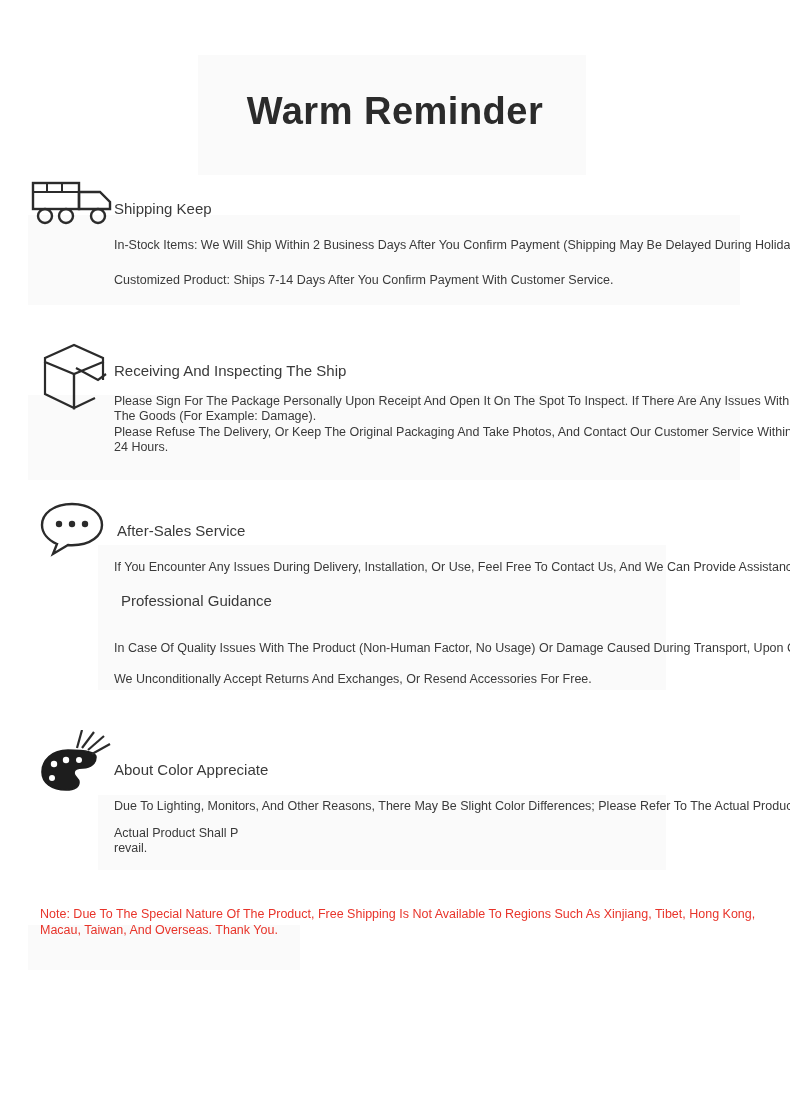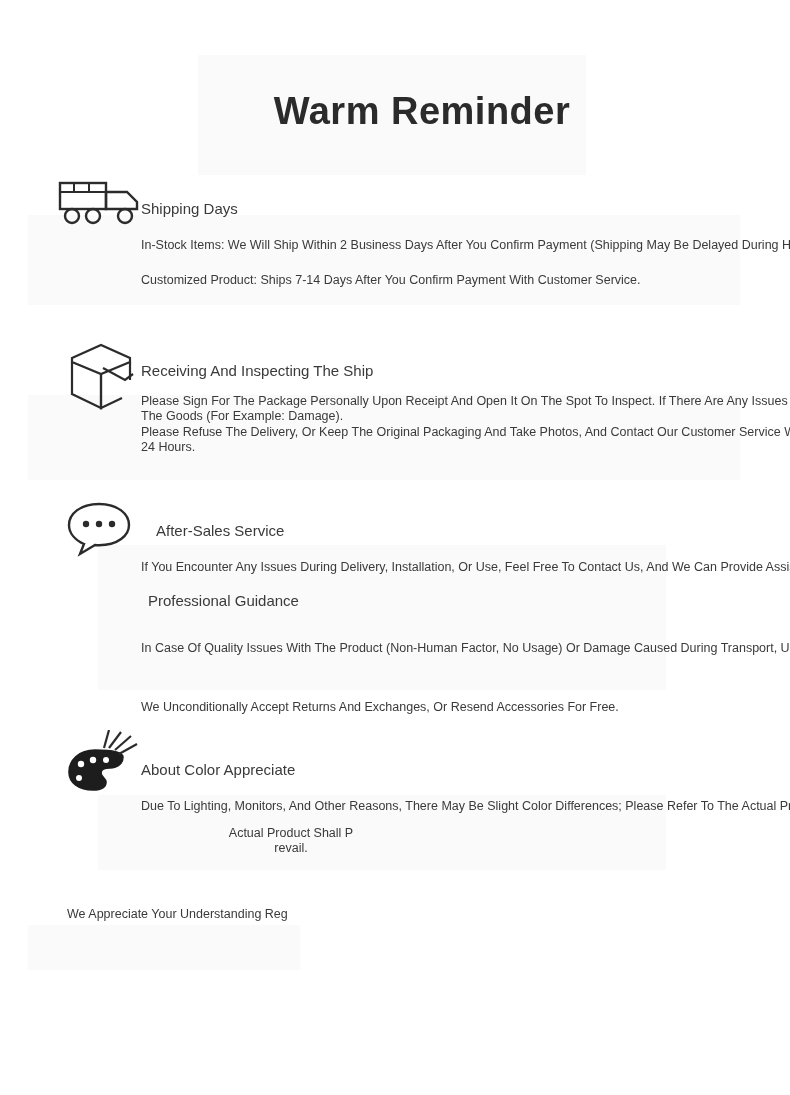--- a/index.html
+++ b/index.html
@@ -13,21 +13,20 @@
     position: relative;
     font-family: "Liberation Sans", sans-serif;
     color: #333333;
     overflow: hidden;
   }
 
   .page {
     position: relative;
     width: 664px;
     height: 1095px;
-    padding-left: 27px;
   }
 
   
   .bg-block {
     position: absolute;
     background: #fafafa;
     z-index: 0;
   }
   .bg-title  { left: 198px; top: 55px;  width: 388px; height: 120px; }
   .bg-s1     { left: 28px;  top: 215px; width: 712px; height: 90px; }
@@ -75,36 +74,36 @@
     width: 730px;
     font-size: 12.5px;
     line-height: 16px;
   }
   .note .red { color: #e8342a; }
   .note .blk { color: #3a3a3a; }
 
   
   #h1 { left: 114px; top: 200px; }
   #h2 { left: 114px; top: 362px; }
-  #h3 { left: 129px; top: 522px; }
+  #h3 { left: 117px; top: 522px; }
   #h4 { left: 114px; top: 592px; margin-left: 7px; }
   #h5 { left: 114px; top: 761px; }
 
   #p1a { left: 114px; top: 238px; }
   #p1b { left: 114px; top: 273px; text-align: center; }
 
   #p2a { left: 114px; top: 394px; width: 680px; }
   #p2b { left: 114px; top: 425px; width: 680px; }
 
   #p3a { left: 114px; top: 560px; }
   #p4a { left: 114px; top: 641px; }
-  #p4b { left: 114px; top: 672px; margin-top: 28px; }
+  #p4b { left: 114px; top: 672px; }
 
   #p5a { left: 114px; top: 799px; }
-  #p5b { left: 114px; top: 826px; width: 300px; text-align: center; }
+  #p5b { left: 114px; top: 826px; width: 300px; }
 </style>
 </head>
 <body>
 
 <div class="page">
 
   <div class="bg-block bg-title"></div>
   <div class="bg-block bg-s1"></div>
   <div class="bg-block bg-s2"></div>
   <div class="bg-block bg-s3"></div>
@@ -154,37 +153,37 @@
         <circle cx="28" cy="30" r="3.2" fill="#ffffff"></circle>
         <circle cx="41" cy="30" r="3.0" fill="#ffffff"></circle>
         <circle cx="14" cy="48" r="3.0" fill="#ffffff"></circle>
         <line x1="44" y1="18" x2="56" y2="2" stroke="#2b2b2b" stroke-width="2.2"></line>
         <line x1="50" y1="20" x2="66" y2="6" stroke="#2b2b2b" stroke-width="2.2"></line>
         <line x1="54" y1="24" x2="72" y2="14" stroke="#2b2b2b" stroke-width="2.2"></line>
         <line x1="39" y1="18" x2="44" y2="0" stroke="#2b2b2b" stroke-width="2.2"></line>
       </svg>
     </div>
 
-    <div class="section sec-heading" id="h1">Shipping Days</div>
+    <div class="section sec-heading" id="h1">Shipping Keep</div>
     <div class="section sec-line" id="p1a">In-Stock Items: We Will Ship Within 2 Business Days After You Confirm Payment (Shipping May Be Delayed During Holidays).</div>
     <div class="section sec-line" id="p1b">Customized Product: Ships 7-14 Days After You Confirm Payment With Customer Service.</div>
 
     <div class="section sec-heading" id="h2">Receiving And Inspecting The Ship</div>
     <div class="section sec-line wrap" id="p2a">Please Sign For The Package Personally Upon Receipt And Open It On The Spot To Inspect. If There Are Any Issues With The Goods (For Example: Damage).</div>
     <div class="section sec-line wrap" id="p2b">Please Refuse The Delivery, Or Keep The Original Packaging And Take Photos, And Contact Our Customer Service Within 24 Hours.</div>
 
     <div class="section sec-heading" id="h3">After-Sales Service</div>
     <div class="section sec-line" id="p3a">If You Encounter Any Issues During Delivery, Installation, Or Use, Feel Free To Contact Us, And We Can Provide Assistance.</div>
 
     <div class="section sec-heading" id="h4">Professional Guidance</div>
     <div class="section sec-line" id="p4a">In Case Of Quality Issues With The Product (Non-Human Factor, No Usage) Or Damage Caused During Transport, Upon Confirmation,</div>
     <div class="section sec-line" id="p4b">We Unconditionally Accept Returns And Exchanges, Or Resend Accessories For Free.</div>
 
     <div class="section sec-heading" id="h5">About Color Appreciate</div>
     <div class="section sec-line" id="p5a">Due To Lighting, Monitors, And Other Reasons, There May Be Slight Color Differences; Please Refer To The Actual Product.</div>
     <div class="section sec-line wrap" id="p5b"><span>Actual Product Shall P</span><br><span>revail.</span></div>
 
     <div class="note">
-      <div class="blk">We Appreciate Your Understanding Reg</div>
+      <div class="red">Note: Due To The Special Nature Of The Product, Free Shipping Is Not Available To Regions Such As Xinjiang, Tibet, Hong Kong, Macau, Taiwan, And Overseas. Thank You.</div>
     </div>
 
   </div>
 </div>
 
 </body></html>

